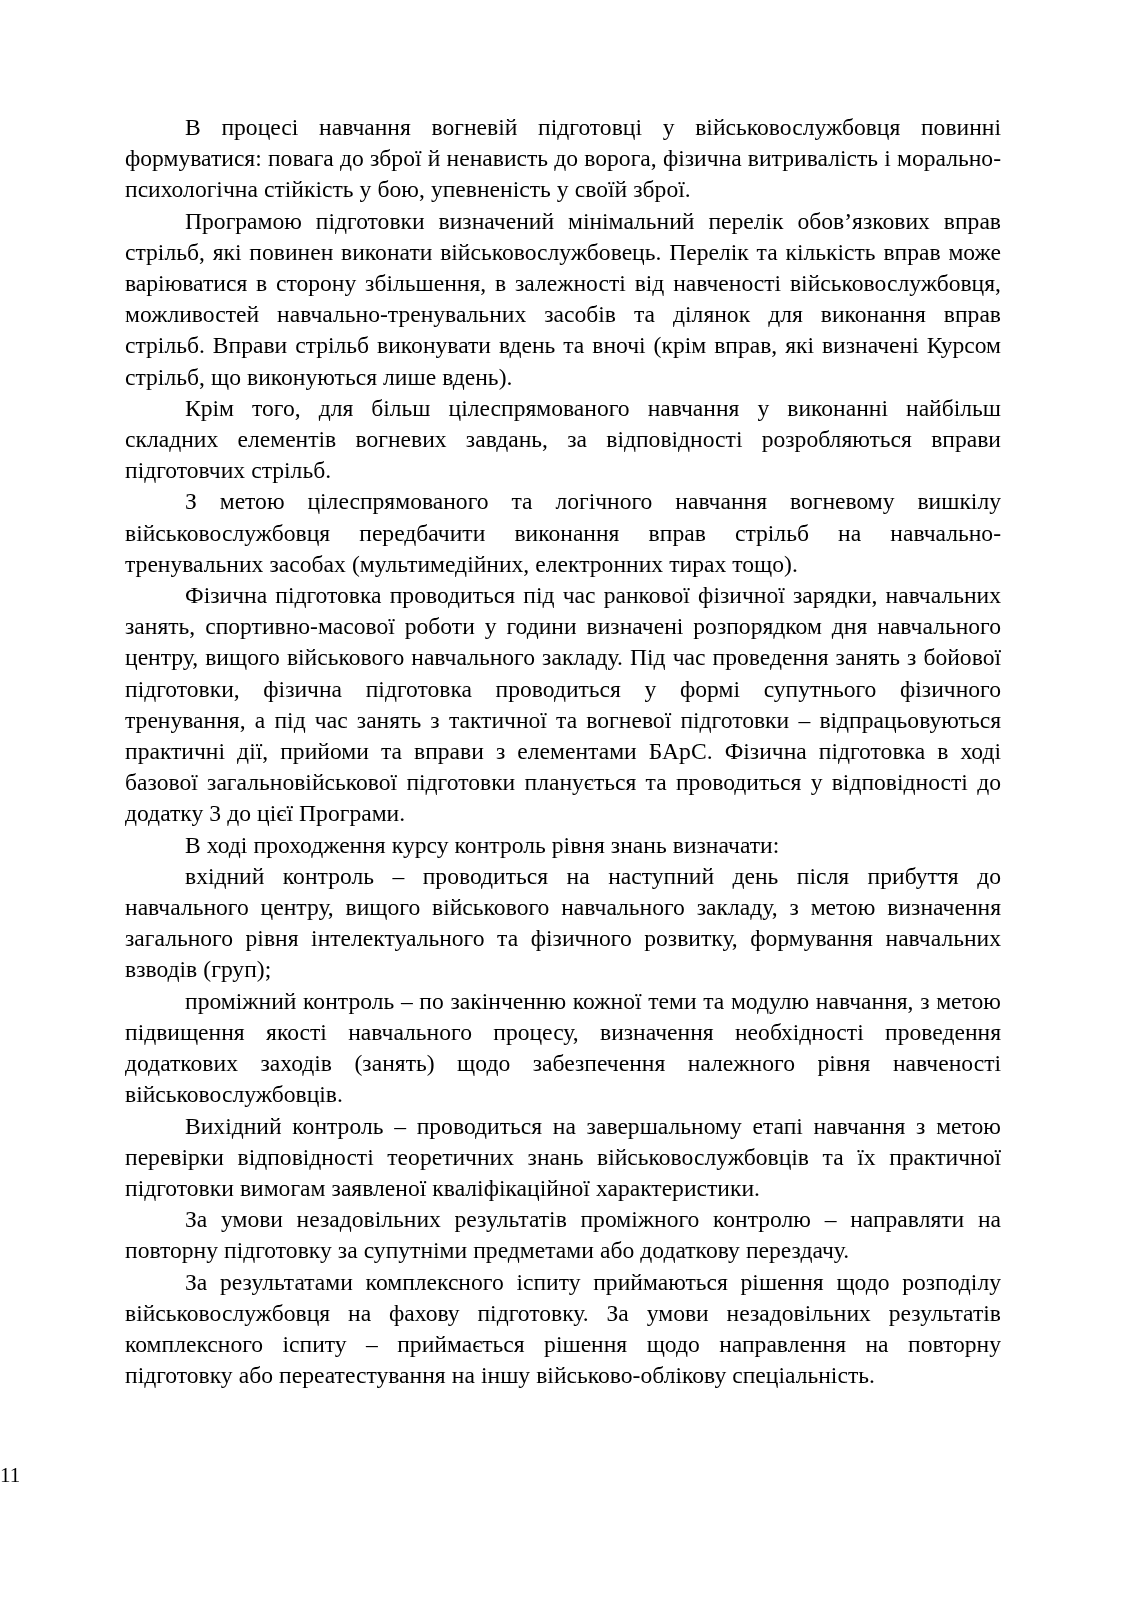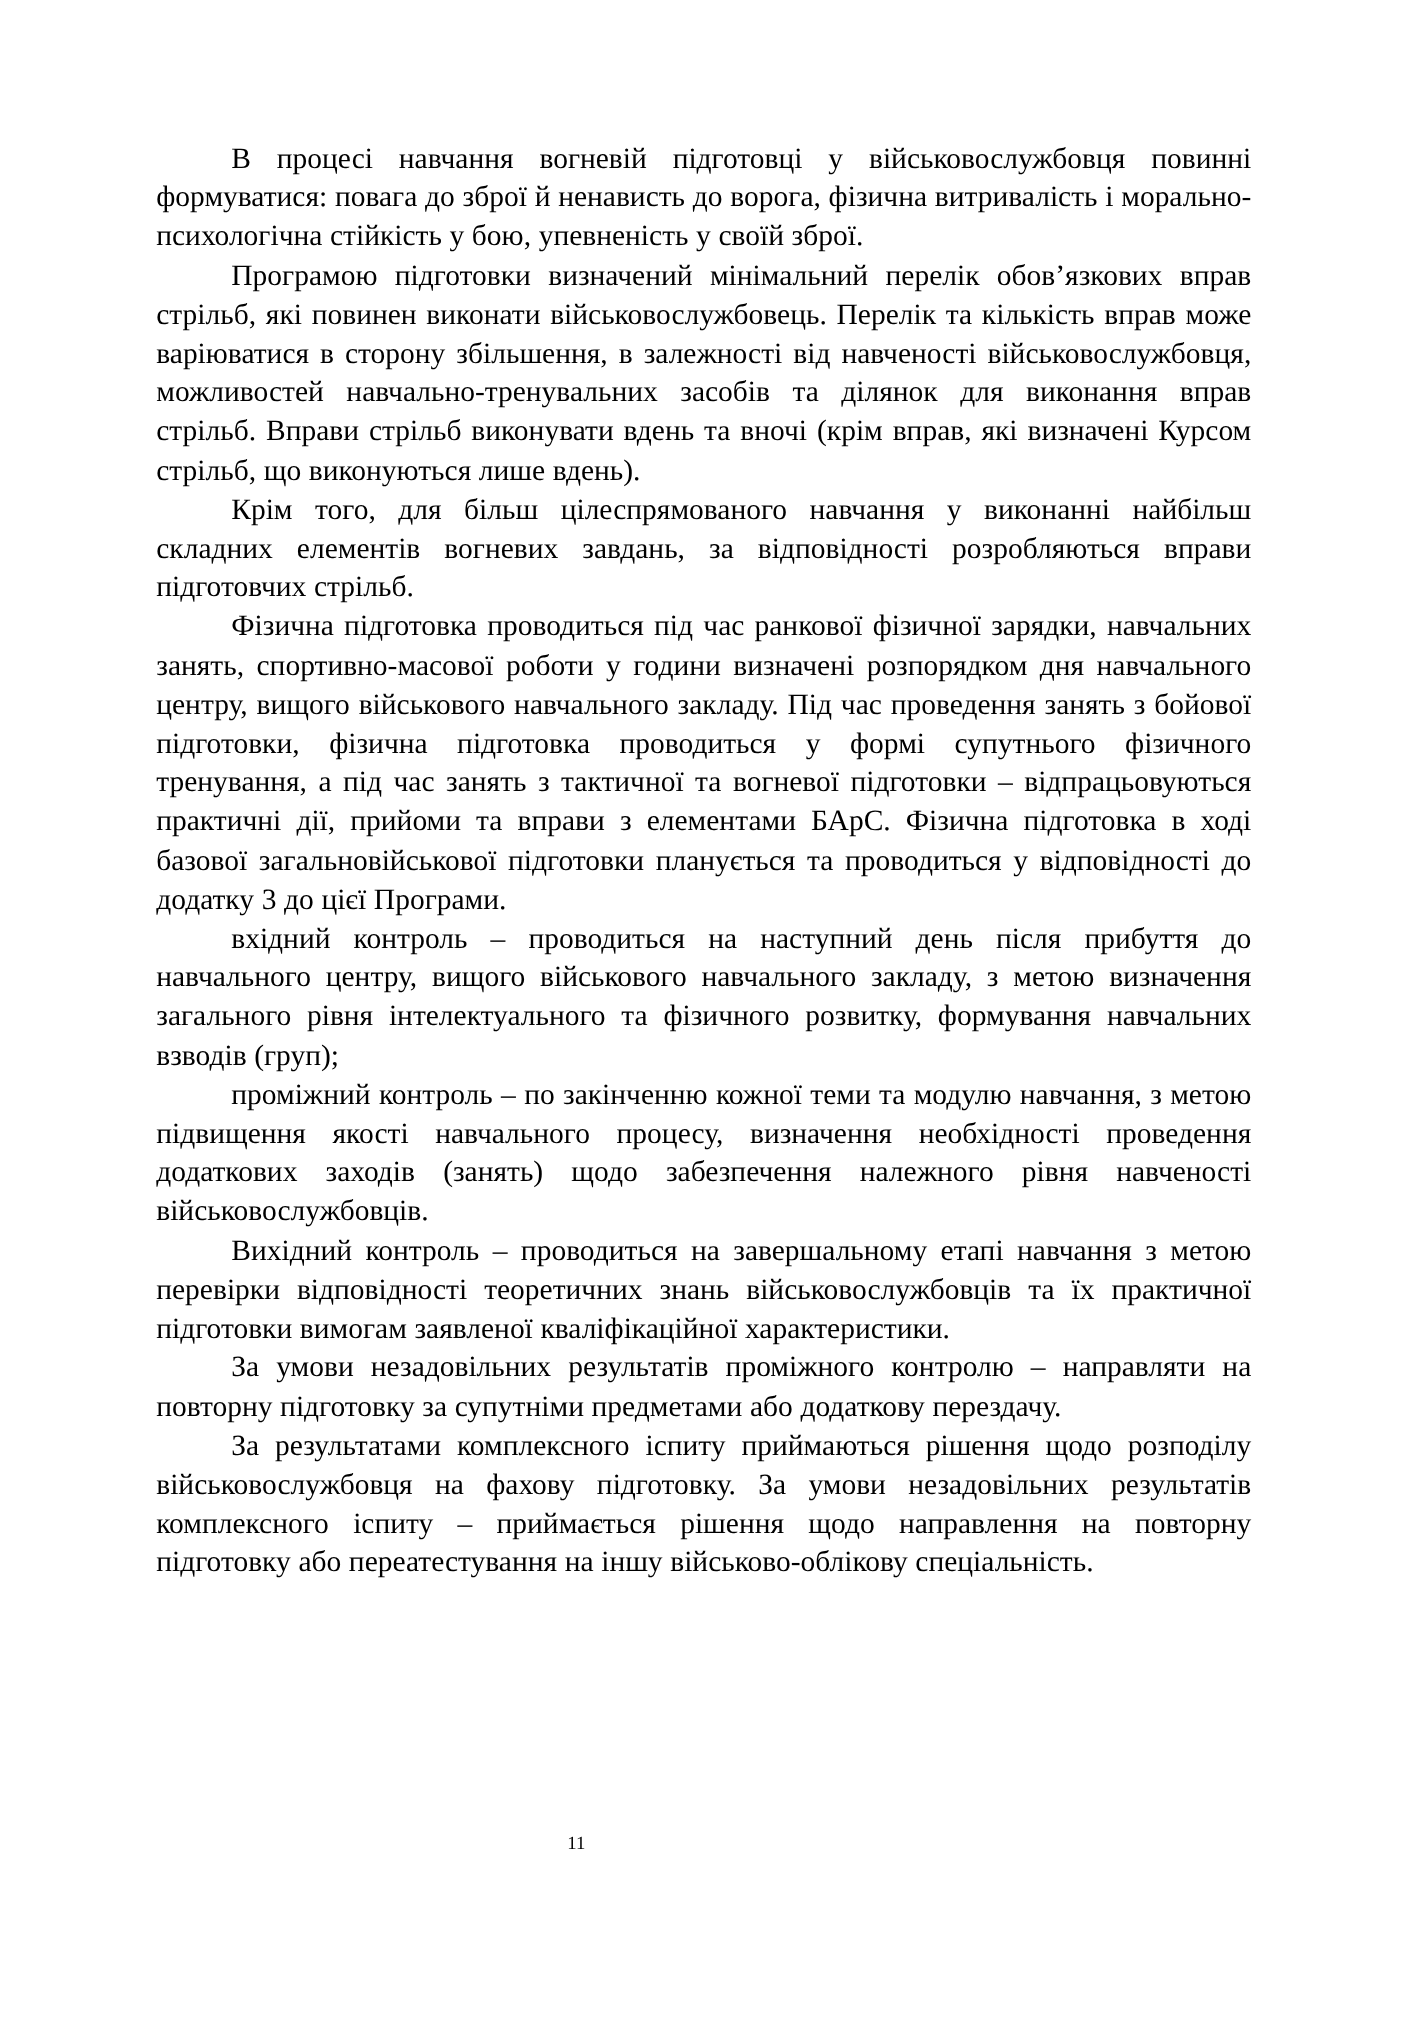--- a/index.html
+++ b/index.html
@@ -43,36 +43,38 @@
   }
   
   p.para:last-child {
     margin-bottom: 0;
   }
   .page-number {
     position: absolute;
     left: 0;
     right: 0;
     top: 1461px;
-    text-align: center;
+    text-align: left;
     font-family: "Liberation Serif", "DejaVu Serif", serif;
-    font-size: 15px;
+    font-size: 21px;
     line-height: 28px;
     color: #000000;
   }
 </style>
 </head>
 <body>
 
 <div class="page">
   <div class="content">
     <p class="para">В процесі навчання вогневій підготовці у військовослужбовця повинні формуватися: повага до зброї й ненависть до ворога, фізична витривалість і морально-психологічна стійкість у бою, упевненість у своїй зброї.</p>
     <p class="para">Програмою підготовки визначений мінімальний перелік обов’язкових вправ стрільб, які повинен виконати військовослужбовець. Перелік та кількість вправ може варіюватися в сторону збільшення, в залежності від навченості військовослужбовця, можливостей навчально-тренувальних засобів та ділянок для виконання вправ стрільб. Вправи стрільб виконувати вдень та вночі (крім вправ, які визначені Курсом стрільб, що виконуються лише вдень).</p>
     <p class="para">Крім того, для більш цілеспрямованого навчання у виконанні найбільш складних елементів вогневих завдань, за відповідності розробляються вправи підготовчих стрільб.</p>
+    <p class="para">З метою цілеспрямованого та логічного навчання вогневому вишкілу військовослужбовця передбачити виконання вправ стрільб на навчально-тренувальних засобах (мультимедійних, електронних тирах тощо).</p>
     <p class="para">Фізична підготовка проводиться під час ранкової фізичної зарядки, навчальних занять, спортивно-масової роботи у години визначені розпорядком дня навчального центру, вищого військового навчального закладу. Під час проведення занять з бойової підготовки, фізична підготовка проводиться у формі супутнього фізичного тренування, а під час занять з тактичної та вогневої підготовки – відпрацьовуються практичні дії, прийоми та вправи з елементами БАрС. Фізична підготовка в ході базової загальновійськової підготовки планується та проводиться у відповідності до додатку 3 до цієї Програми.</p>
+    <p class="para">В ході проходження курсу контроль рівня знань визначати:</p>
     <p class="para">вхідний контроль – проводиться на наступний день після прибуття до навчального центру, вищого військового навчального закладу, з метою визначення загального рівня інтелектуального та фізичного розвитку, формування навчальних взводів (груп);</p>
     <p class="para">проміжний контроль – по закінченню кожної теми та модулю навчання, з метою підвищення якості навчального процесу, визначення необхідності проведення додаткових заходів (занять) щодо забезпечення належного рівня навченості військовослужбовців.</p>
     <p class="para">Вихідний контроль – проводиться на завершальному етапі навчання з метою перевірки відповідності теоретичних знань військовослужбовців та їх практичної підготовки вимогам заявленої кваліфікаційної характеристики.</p>
     <p class="para">За умови незадовільних результатів проміжного контролю – направляти на повторну підготовку за супутніми предметами або додаткову перездачу.</p>
     <p class="para">За результатами комплексного іспиту приймаються рішення щодо розподілу військовослужбовця на фахову підготовку. За умови незадовільних результатів комплексного іспиту – приймається рішення щодо направлення на повторну підготовку або переатестування на іншу військово-облікову спеціальність.</p>
   </div>
   <div class="page-number">11</div>
 </div>
 
 </body></html>

